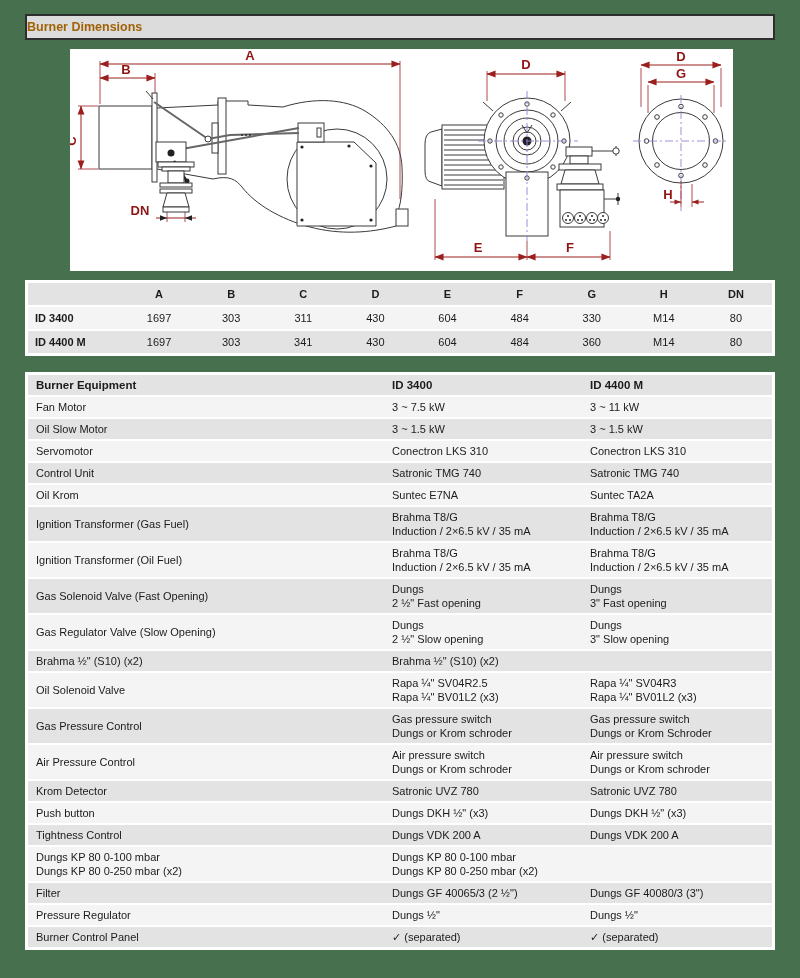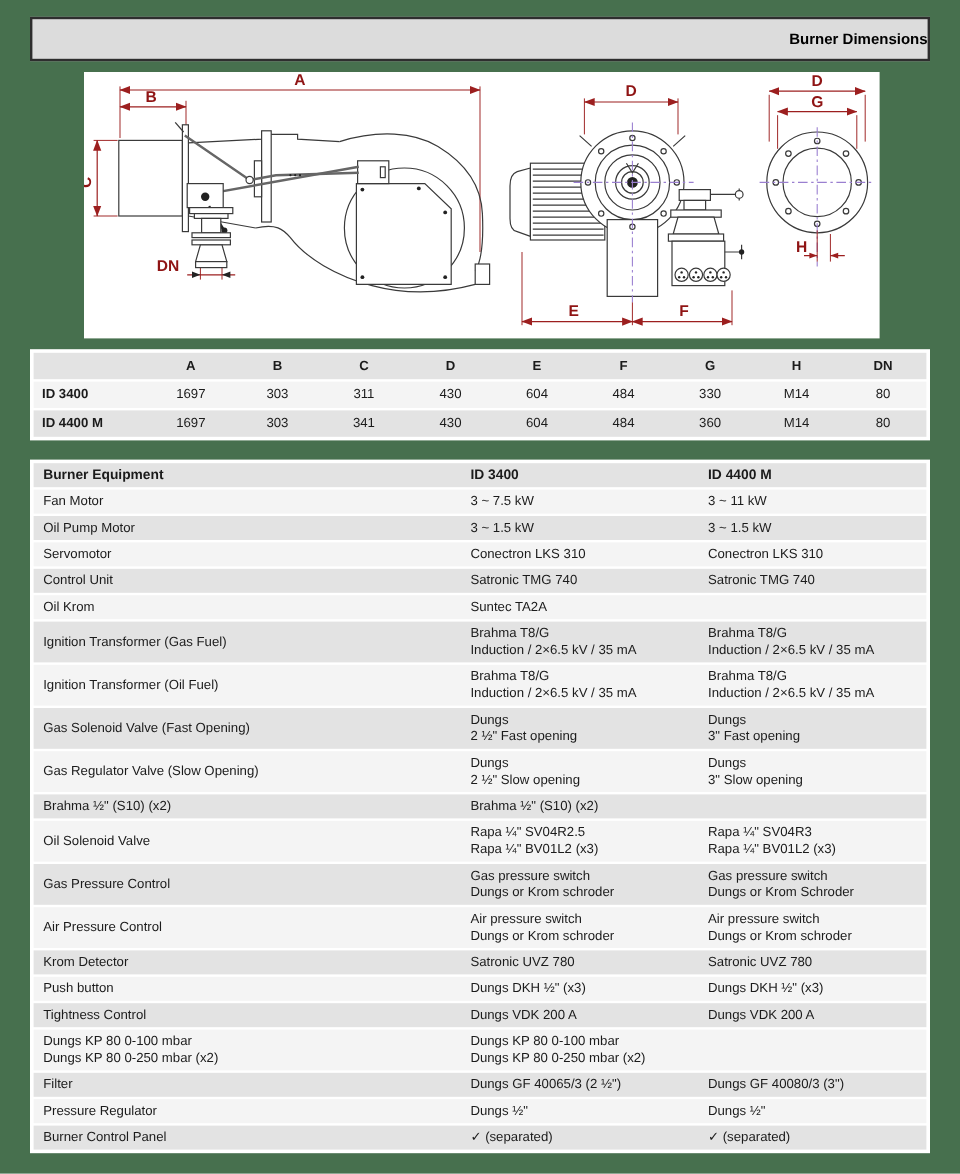--- a/index.html
+++ b/index.html
@@ -5,24 +5,24 @@
   html,body{margin:0;padding:0;}
   body{
     width:800px;height:978px;
     background:#47704E;
     font-family:"Liberation Sans", sans-serif;
     color:#1b1b1b;
     overflow:hidden;
   }
   .content{width:750px;margin:0 auto 0 25px;}
   .title-bar{
-    margin-top:14px;height:37px;
+    margin-top:14px;height:26px;
     background:#dcdcdc;border:2px solid #2e2e2e;
-    display:flex;align-items:center;justify-content:flex-end;
-    font-size:12.5px;font-weight:bold;color:#000000;
+    display:flex;align-items:center;justify-content:flex-start;
+    font-size:12.5px;font-weight:bold;color:#a16207;
     box-sizing:border-box;
   }
   .diagram-box{
     margin-top:9px;margin-left:45px;
     width:663px;height:222px;background:#ffffff;
   }
   .tbl{
     display:flex;flex-direction:column;gap:2px;
     background:#ffffff;padding:3px;box-sizing:border-box;
   }
@@ -285,36 +285,37 @@
         <div class="ecell lbl">Burner Equipment</div>
         <div class="ecell">ID 3400</div>
         <div class="ecell">ID 4400 M</div>
       </div>
       <div class="erow w">
         <div class="ecell lbl">Fan Motor</div>
         <div class="ecell">3 ~ 7.5 kW</div>
         <div class="ecell">3 ~ 11 kW</div>
       </div>
       <div class="erow g">
-        <div class="ecell lbl">Oil Pump Motor</div>
+        <div class="ecell lbl">Oil Slow Motor</div>
         <div class="ecell">3 ~ 1.5 kW</div>
         <div class="ecell">3 ~ 1.5 kW</div>
       </div>
       <div class="erow w">
         <div class="ecell lbl">Servomotor</div>
         <div class="ecell">Conectron LKS 310</div>
         <div class="ecell">Conectron LKS 310</div>
       </div>
       <div class="erow g">
         <div class="ecell lbl">Control Unit</div>
         <div class="ecell">Satronic TMG 740</div>
         <div class="ecell">Satronic TMG 740</div>
       </div>
       <div class="erow w">
         <div class="ecell lbl">Oil Krom</div>
+        <div class="ecell">Suntec E7NA</div>
         <div class="ecell">Suntec TA2A</div>
       </div>
       <div class="erow g">
         <div class="ecell lbl">Ignition Transformer (Gas Fuel)</div>
         <div class="ecell">Brahma T8/G
 Induction / 2×6.5 kV / 35 mA</div>
         <div class="ecell">Brahma T8/G
 Induction / 2×6.5 kV / 35 mA</div>
       </div>
       <div class="erow w">

